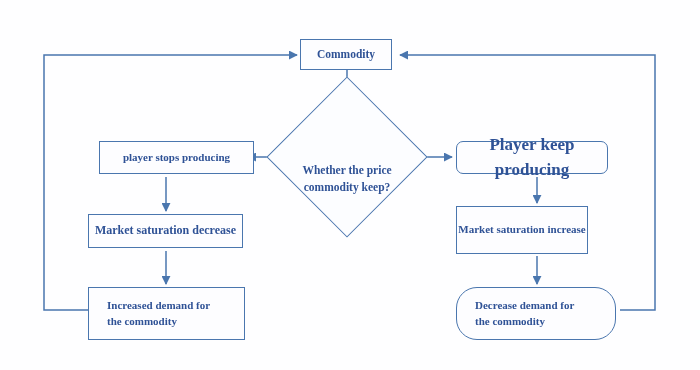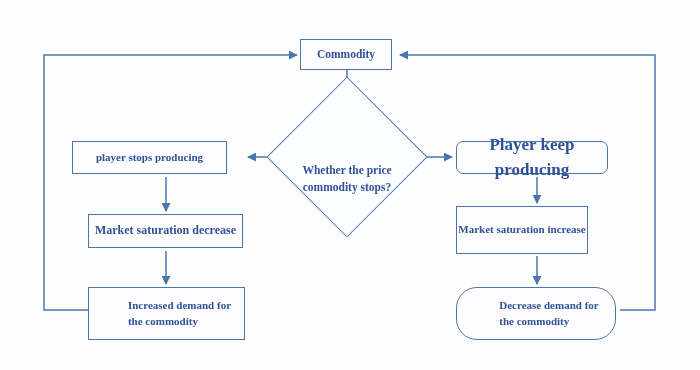--- a/index.html
+++ b/index.html
@@ -35,23 +35,23 @@
     align-items: center;
     color: #2f5296;
     font-weight: bold;
     z-index: 2;
   }
   .node-center {
     justify-content: center;
     text-align: center;
   }
   .node-left {
-    justify-content: center;
+    justify-content: flex-start;
     text-align: left;
-    padding-left: 26px;
+    padding-left: 18px;
   }
   .node .txt {
     line-height: 1.45;
   }
   .diamond {
     position: absolute;
     box-sizing: border-box;
     background: #fcfdff;
     border: 1.7px solid #4a76ae;
     transform: rotate(45deg);
@@ -100,25 +100,25 @@
   </svg>
 
   <div class="node node-center" style="left:300px; top:39px; width:92px; height:31px; font-size:11.5px;">
     <span class="txt">Commodity</span>
   </div>
 
   <div class="diamond" style="left:290px; top:100px; width:114px; height:114px;"></div>
   <div class="diamond-label" style="left:273px; top:118px; width:148px; height:78px; font-size:11.5px;">
     <div>
       <div>Whether the price</div>
-      <div>commodity stops?</div>
+      <div>commodity keep?</div>
     </div>
   </div>
 
-  <div class="node node-center" style="left:72px; top:141px; width:155px; height:33px; font-size:11px;">
+  <div class="node node-center" style="left:99px; top:141px; width:155px; height:33px; font-size:11px;">
     <span class="txt">player stops producing</span>
   </div>
 
   <div class="node node-center" style="left:88px; top:214px; width:155px; height:34px; font-size:12px;align-items:center;">
     <span class="txt">Market saturation decrease</span>
   </div>
 
   <div class="node node-left" style="left:88px; top:287px; width:157px; height:53px; font-size:11px;">
     <span class="txt">
       <span style="display:block">Increased demand for</span>

